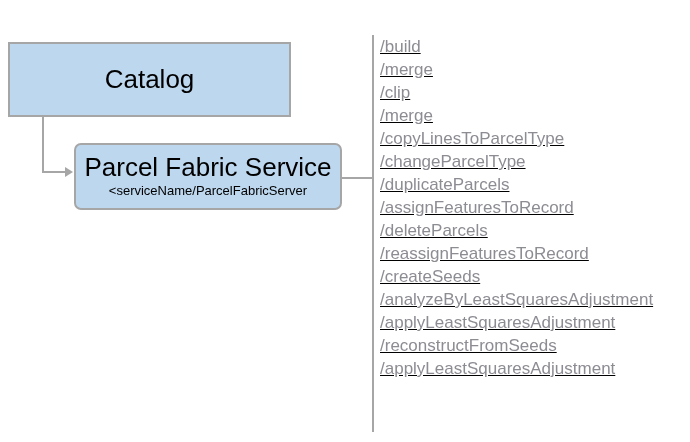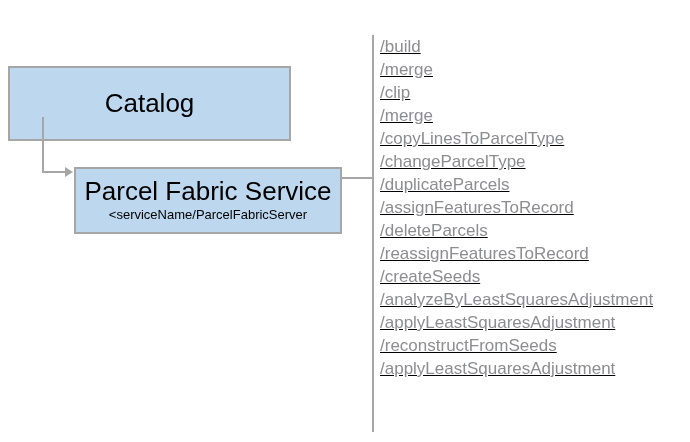--- a/index.html
+++ b/index.html
@@ -16,38 +16,37 @@
 
   .node {
     position: absolute;
     background: #bdd7ee;
     border: 2px solid #a6a6a6;
     display: flex;
     flex-direction: column;
     align-items: center;
     justify-content: center;
     text-align: center;
-    margin-top: 24px;
   }
   .node-title {
     font-size: 26px;
     line-height: 1.1;
     color: #000000;
     white-space: nowrap;
   }
   .node-sub {
     font-size: 13px;
     line-height: 1.3;
     color: #000000;
     margin-top: 2px;
     white-space: nowrap;
   }
 
   .node-catalog { left: 8px;  top: 42px;  width: 283px; height: 75px; }
-  .node-service { left: 74px; top: 143px; width: 268px; height: 67px; }
+  .node-service { left: 74px; top: 143px; width: 268px; height: 67px; border-radius: 7px; }
 
   .line { position: absolute; background: #a6a6a6; }
   .conn-catalog-v  { left: 42px;  top: 117px; width: 2px;  height: 56px; }
   .conn-catalog-h  { left: 42px;  top: 171px; width: 25px; height: 2px; }
   .conn-service-h  { left: 342px; top: 177px; width: 31px; height: 2px; }
   .endpoint-rule   { left: 372px; top: 35px;  width: 2px;  height: 397px; }
 
   .arrowhead {
     position: absolute;
     left: 65px;

